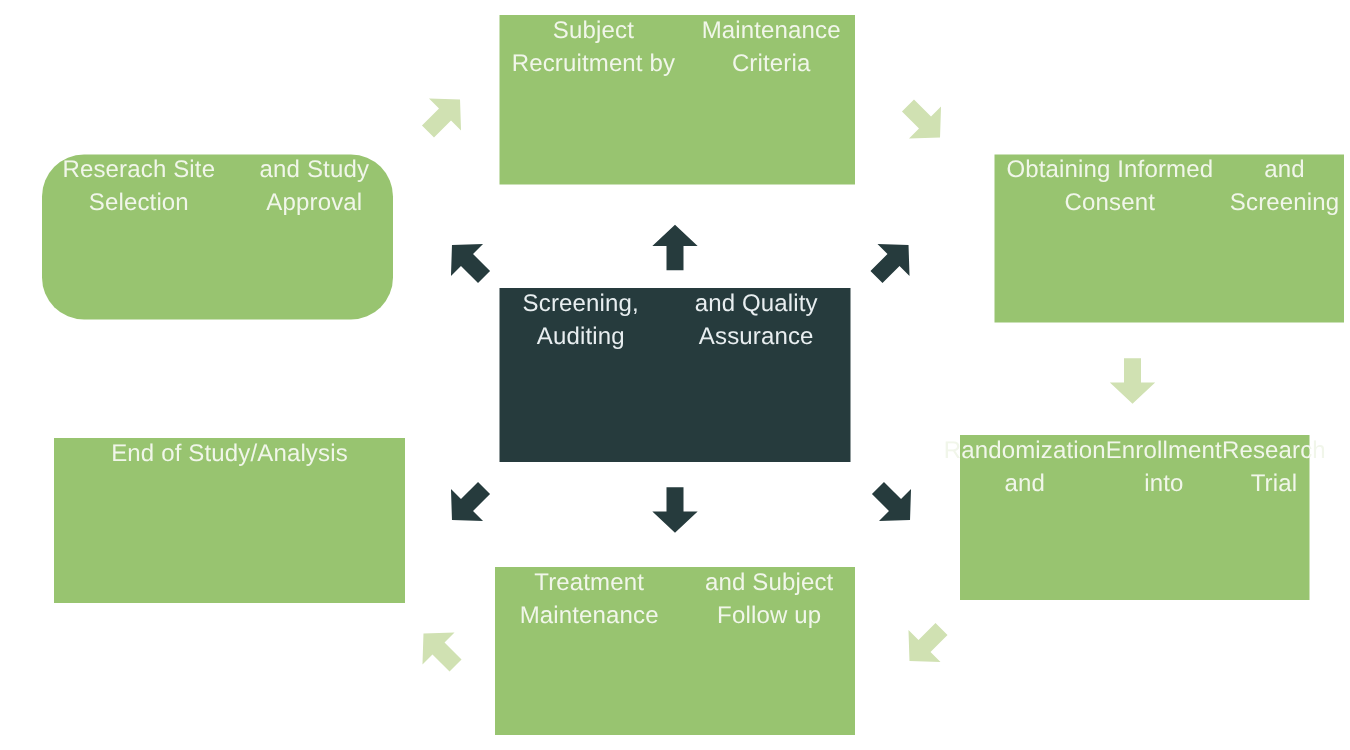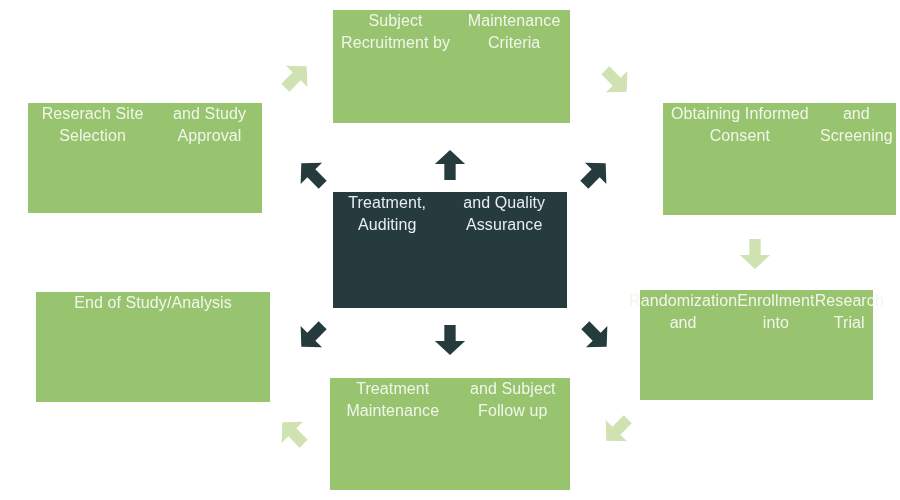--- a/index.html
+++ b/index.html
@@ -30,21 +30,21 @@
     color: #f1f6ea;
   }
   .box.dark {
     background: #263b3d;
     color: #e8eef0;
   }
   .line { white-space: pre-wrap; }
 
   
   .box-top          { left: 333px; top: 10px;  width: 237px; height: 113px; }
-  .box-left-top     { left: 28px;  top: 103px; width: 234px; height: 110px; }
+  .box-left-top     { left: 28px;  top: 103px; width: 234px; height: 110px; border-radius: 28px; }
   .box-right-top    { left: 640px; top: 103px; width: 233px; height: 112px; margin-left: 23px; }
   .box-center       { left: 333px; top: 192px; width: 234px; height: 116px; }
   .box-left-bottom  { left: 36px;  top: 292px; width: 234px; height: 110px; }
   .box-right-bottom { left: 640px; top: 290px; width: 233px; height: 110px; }
   .box-bottom       { left: 330px; top: 378px; width: 240px; height: 112px; }
 
   
   .arrow {
     position: absolute;
     width: 36px;
@@ -86,21 +86,21 @@
     <div class="line">Reserach Site Selection</div>
     <div class="line">and Study Approval</div>
   </div>
 
   <div class="box green box-right-top">
     <div class="line">Obtaining Informed Consent</div>
     <div class="line">and Screening</div>
   </div>
 
   <div class="box dark box-center">
-    <div class="line">Treatment, Auditing</div>
+    <div class="line">Screening, Auditing</div>
     <div class="line">and Quality Assurance</div>
   </div>
 
   <div class="box green box-left-bottom">
     <div class="line">End of Study/Analysis</div>
   </div>
 
   <div class="box green box-right-bottom">
     <div class="line">Randomization and</div>
     <div class="line">Enrollment into</div>

